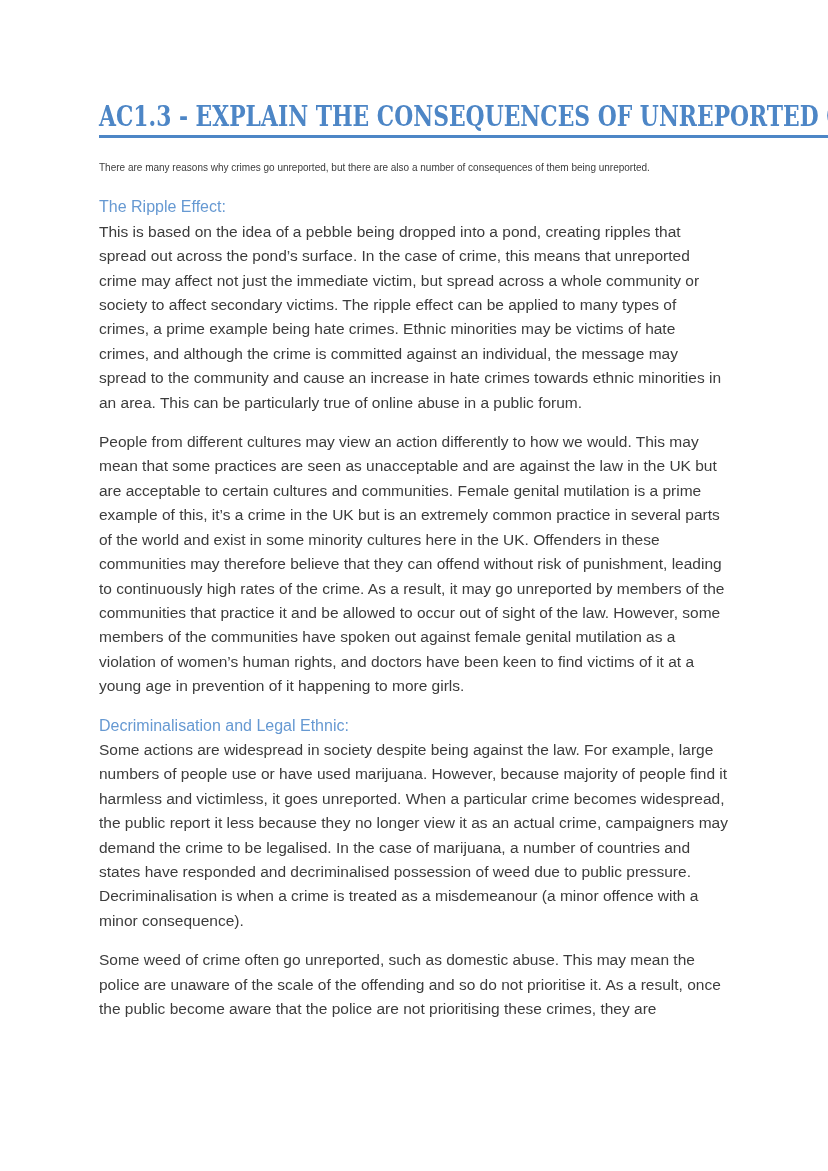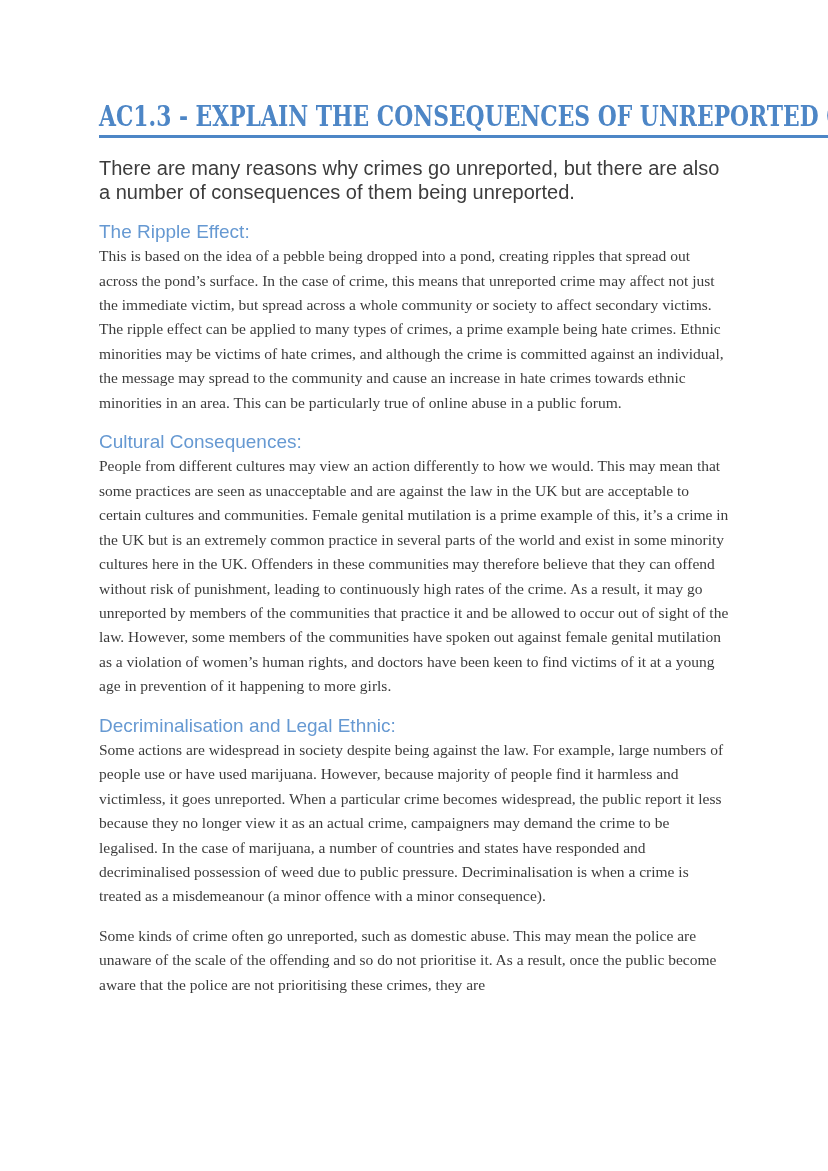--- a/index.html
+++ b/index.html
@@ -30,63 +30,61 @@
     color: #4d86c6;
     letter-spacing: 0px;
     white-space: nowrap;
     transform: scaleX(0.78);
     transform-origin: left center;
     border-bottom: 3px solid #4d86c6;
     padding-bottom: 4px;
   }
   .intro {
     margin: 0 0 15px 0;
-    font-size: 20px;
+    font-size: 10px;
     line-height: 24.4px;
     color: #3c3c3c;
   }
   .section {
     margin: 0 0 15px 0;
   }
   .section-heading {
     margin: 0;
-    font-size: 19px;
+    font-size: 16px;
     line-height: 24.4px;
     font-weight: 400;
     color: #6699d2;
   }
   .section-body {
     margin: 0;
     font-size: 15.5px;
     line-height: 24.4px;
     color: #3c3c3c;
-    font-family: Liberation Serif, serif;
   }
 </style>
 </head>
 <body>
 
 <div class="page">
 
   <h1 class="doc-title">AC1.3 - EXPLAIN THE CONSEQUENCES OF UNREPORTED CRIME:</h1>
 
   <p class="intro">There are many reasons why crimes go unreported, but there are also a number of consequences of them being unreported.</p>
 
   <div class="section">
     <h2 class="section-heading">The Ripple Effect:</h2>
     <p class="section-body">This is based on the idea of a pebble being dropped into a pond, creating ripples that spread out across the pond’s surface. In the case of crime, this means that unreported crime may affect not just the immediate victim, but spread across a whole community or society to affect secondary victims. The ripple effect can be applied to many types of crimes, a prime example being hate crimes. Ethnic minorities may be victims of hate crimes, and although the crime is committed against an individual, the message may spread to the community and cause an increase in hate crimes towards ethnic minorities in an area. This can be particularly true of online abuse in a public forum.</p>
   </div>
 
   <div class="section">
-    <h2 class="section-heading">Cultural Consequences:</h2>
     <p class="section-body">People from different cultures may view an action differently to how we would. This may mean that some practices are seen as unacceptable and are against the law in the UK but are acceptable to certain cultures and communities. Female genital mutilation is a prime example of this, it’s a crime in the UK but is an extremely common practice in several parts of the world and exist in some minority cultures here in the UK. Offenders in these communities may therefore believe that they can offend without risk of punishment, leading to continuously high rates of the crime. As a result, it may go unreported by members of the communities that practice it and be allowed to occur out of sight of the law. However, some members of the communities have spoken out against female genital mutilation as a violation of women’s human rights, and doctors have been keen to find victims of it at a young age in prevention of it happening to more girls.</p>
   </div>
 
   <div class="section">
     <h2 class="section-heading">Decriminalisation and Legal Ethnic:</h2>
     <p class="section-body">Some actions are widespread in society despite being against the law. For example, large numbers of people use or have used marijuana. However, because majority of people find it harmless and victimless, it goes unreported. When a particular crime becomes widespread, the public report it less because they no longer view it as an actual crime, campaigners may demand the crime to be legalised. In the case of marijuana, a number of countries and states have responded and decriminalised possession of weed due to public pressure. Decriminalisation is when a crime is treated as a misdemeanour (a minor offence with a minor consequence).</p>
   </div>
 
   <div class="section">
-    <p class="section-body">Some kinds of crime often go unreported, such as domestic abuse. This may mean the police are unaware of the scale of the offending and so do not prioritise it. As a result, once the public become aware that the police are not prioritising these crimes, they are</p>
+    <p class="section-body">Some weed of crime often go unreported, such as domestic abuse. This may mean the police are unaware of the scale of the offending and so do not prioritise it. As a result, once the public become aware that the police are not prioritising these crimes, they are</p>
   </div>
 
 </div>
 
 </body></html>

